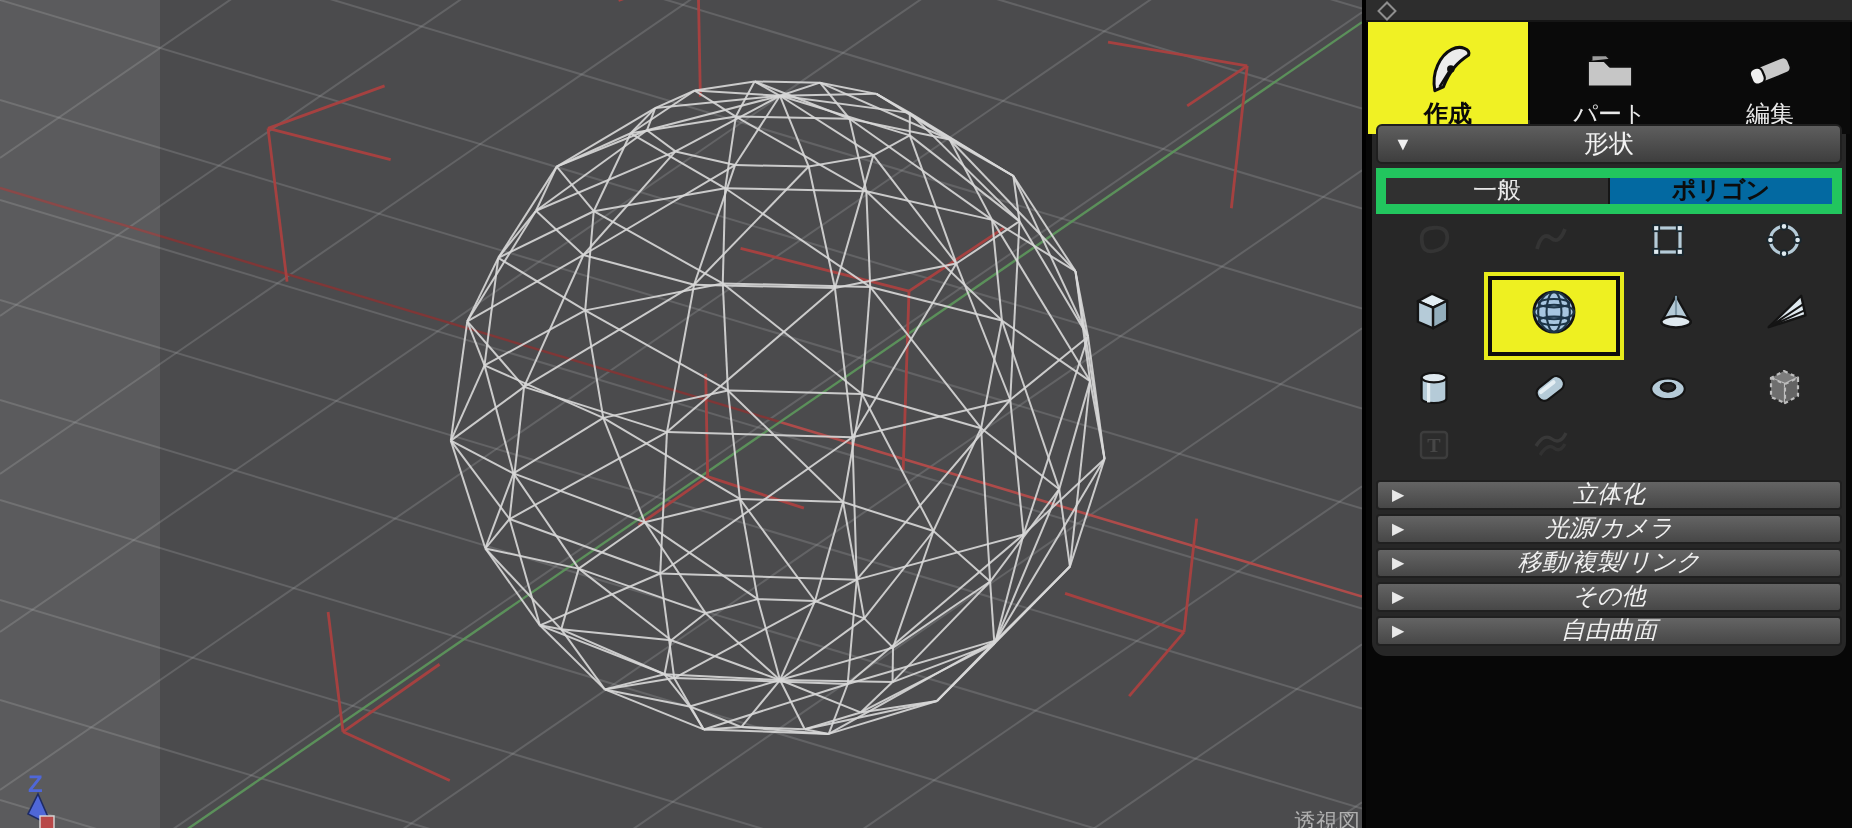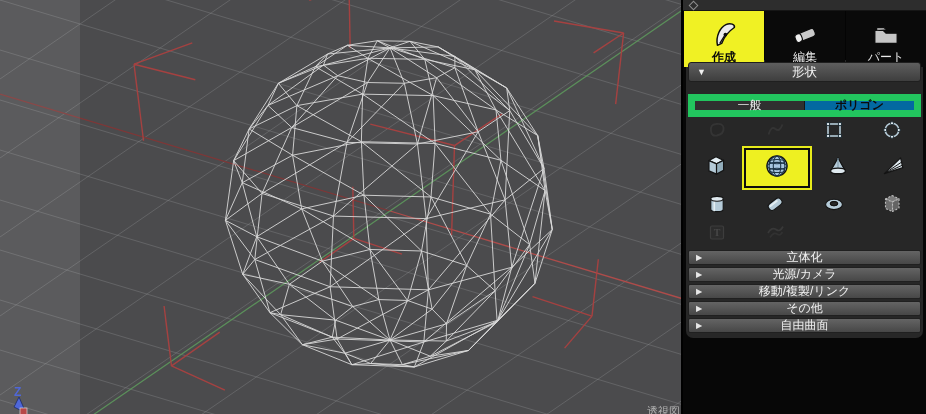--- a/index.html
+++ b/index.html
@@ -23,36 +23,36 @@
   .maintab { width:80px; height:56px; margin-right:1px; background:#0a0a0a; display:flex; flex-direction:column; align-items:center; justify-content:flex-end; padding-bottom:3px; cursor:pointer; }
   .maintab.sel { background:#f0f124; }
   .maintab .tlabel { font-size:12px; color:#eaeaea; line-height:14px; }
   .maintab.sel .tlabel { color:#0a0a0a; font-weight:bold; }
   .maintab svg { display:block; }
 
   #content { margin:0 3px; background:#272727; border-radius:0 0 7px 7px; padding:2px 2px 5px 2px; }
   #shapehdr { position:relative; height:20px; background:linear-gradient(#5e5e5e,#3e3e3e); border-radius:3px; border:1px solid #1f1f1f; display:flex; align-items:center; justify-content:center; }
   #shapehdr .arr { position:absolute; left:8px; font-size:9px; color:#efefef; }
   .hdrtext { font-size:12.5px; color:#f2f2f2; }
-  #subtabs { display:flex; margin-top:12px; height:23px; border:7px solid #22c55e; background:#161616; gap:1px;justify-content:space-between; }
+  #subtabs { display:flex; margin-top:2px; height:23px; border:5px solid #22c55e; background:#161616; gap:1px;justify-content:space-between; }
   .subtab { flex:1; background:#303030; color:#e8e8e8; font-size:12px; display:flex; align-items:center; justify-content:center; cursor:pointer; }
   .subtab.sel { background:#0369a1; color:#0c0c0c; font-weight:bold; }
 
   .toolrow { display:flex; align-items:center; }
   .toolcell { flex:1; display:flex; align-items:center; justify-content:center; cursor:pointer; }
   #row1 { height:26px; margin-top:2px; }
   #row2 { height:46px; }
   #row3 { height:30px; }
   #row4 { height:26px; }
   .selbox { width:66px; height:40px; background:#eef021; border:2px solid #0d0d0d; outline:2px solid #e7eb1b; display:flex; align-items:center; justify-content:center; }
 
   #sections { margin-top:3px; }
   .secbar { position:relative; height:15px; margin-top:2px; background:linear-gradient(#646464,#474747); border-radius:2px; border:1px solid #202020; display:flex; align-items:center; justify-content:center; cursor:pointer; }
   .secbar .arr { position:absolute; left:7px; font-size:8px; color:#e8e8e8; line-height:8px; }
-  .seclabel { font-size:12px; color:#f0f0f0; }
+  .seclabel { font-size:12px; color:#f0f0f0;font-style:italic; }
 </style>
 </head>
 <body>
 
 <div id="stage">
 
   <svg id="vp" width="681" height="414" style="background: rgb(75, 75, 77);">
       <line x1="0" y1="-250" x2="681" y2="-45.70000000000002" stroke="#9a9c9e" stroke-width="1" opacity="0.3"></line>
       <line x1="0" y1="-200" x2="681" y2="4.299999999999983" stroke="#9a9c9e" stroke-width="1" opacity="0.3"></line>
       <line x1="0" y1="-150" x2="681" y2="54.29999999999998" stroke="#9a9c9e" stroke-width="1" opacity="0.3"></line>
@@ -385,39 +385,39 @@
       <div class="maintab sel">
         <span>
           <svg width="30" height="30" viewBox="0 0 32 32">
               <path d="M9 27 C7 17 12 8 18 5 C23 2.5 28 5 27 8 C21 12 17 16 13.5 25 Z" fill="#ececec" stroke="#0d0d0d" stroke-width="1.6" stroke-linejoin="round"></path>
               <circle cx="17.5" cy="15.5" r="2" fill="#0d0d0d"></circle>
               <line x1="16.5" y1="17" x2="11.5" y2="25" stroke="#0d0d0d" stroke-width="1.4"></line>
             </svg>
         </span>
         <span class="tlabel">作成</span>
       </div>
+      <div class="maintab" style="margin-right:0">
+        <span>
+          <svg width="30" height="30" viewBox="0 0 32 32">
+              <path d="M4 11 L13 11 L16 14 L28 14 L28 25 L4 25 Z" fill="#c6c6c6" stroke="#0c0c0c" stroke-width="1.5" stroke-linejoin="round"></path>
+              <path d="M6 11 L6 8 L14 8 L16 10" fill="#9d9d9d" stroke="#0c0c0c" stroke-width="1.3"></path>
+            </svg>
+        </span>
+        <span class="tlabel">パート</span>
+      </div>
       <div class="maintab">
         <span>
           <svg width="30" height="30" viewBox="0 0 32 32">
               <g transform="rotate(-22 16 16)">
                 <rect x="5" y="12" width="22" height="9" rx="3" fill="#c9c9c9" stroke="#0b0b0b" stroke-width="1.4"></rect>
                 <rect x="5" y="12" width="7" height="9" rx="3" fill="#efefef" stroke="#0b0b0b" stroke-width="1.2"></rect>
               </g>
             </svg>
         </span>
         <span class="tlabel">編集</span>
-      </div>
-      <div class="maintab" style="margin-right:0">
-        <span>
-          <svg width="30" height="30" viewBox="0 0 32 32">
-              <path d="M4 11 L13 11 L16 14 L28 14 L28 25 L4 25 Z" fill="#c6c6c6" stroke="#0c0c0c" stroke-width="1.5" stroke-linejoin="round"></path>
-              <path d="M6 11 L6 8 L14 8 L16 10" fill="#9d9d9d" stroke="#0c0c0c" stroke-width="1.3"></path>
-            </svg>
-        </span>
-        <span class="tlabel">パート</span>
       </div>
     </div>
 
     <div id="content">
 
       <div id="shapehdr">
         <span class="arr">▼</span>
         <span class="hdrtext">形状</span>
       </div>
 

